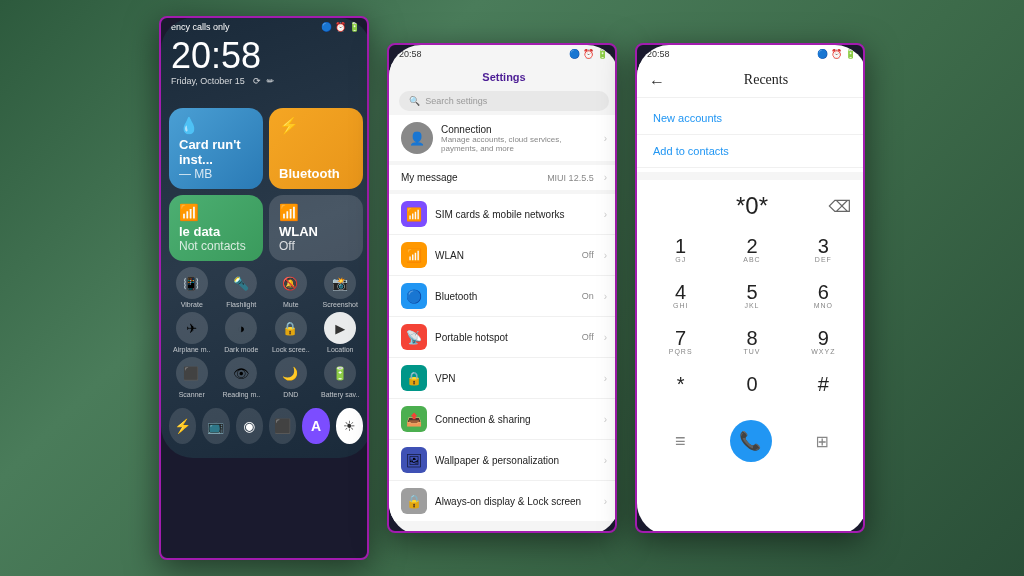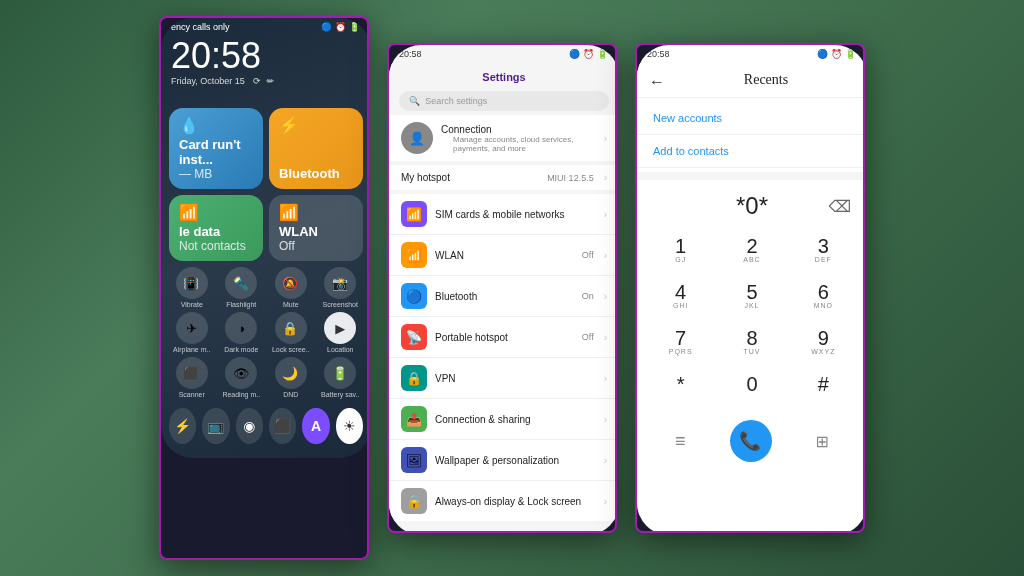--- a/index.html
+++ b/index.html
@@ -224,21 +224,21 @@
     .s-icon-orange { background: #ff9800; }
     .s-icon-blue { background: #2196f3; }
     .s-icon-red { background: #f44336; }
     .s-icon-teal { background: #009688; }
     .s-icon-green { background: #4caf50; }
     .s-icon-indigo { background: #3f51b5; }
     .s-icon-gray { background: #9e9e9e; }
 
     .s-text { flex: 1; }
     .s-title { font-size: 10px; color: #222; font-weight: 500; }
-    .s-sub { font-size: 8px; color: #888; margin-left: 12px; }
+    .s-sub { font-size: 8px; color: #888; }
     .s-arrow { font-size: 10px; color: #ccc; }
     .s-value { font-size: 9px; color: #888; margin-right: 2px; }
 
     
     .recents-header {
       display: flex;
       align-items: center;
       padding: 8px 12px;
       background: #fff;
       border-bottom: 1px solid #f0f0f0;
@@ -471,21 +471,21 @@
           <div class="s-title">Connection</div>
           <div class="s-sub">Manage accounts, cloud services, payments, and more</div>
         </div>
         <span class="s-arrow">›</span>
       </div>
     </div>
 
     <div class="settings-section">
       <div class="settings-item">
         <div class="s-text">
-          <div class="s-title">My hotspot</div>
+          <div class="s-title">My message</div>
         </div>
         <span class="s-value">MIUI 12.5.5</span>
         <span class="s-arrow">›</span>
       </div>
     </div>
 
     <div class="settings-section">
       <div class="settings-item">
         <div class="s-icon s-icon-purple">📶</div>
         <div class="s-text">

